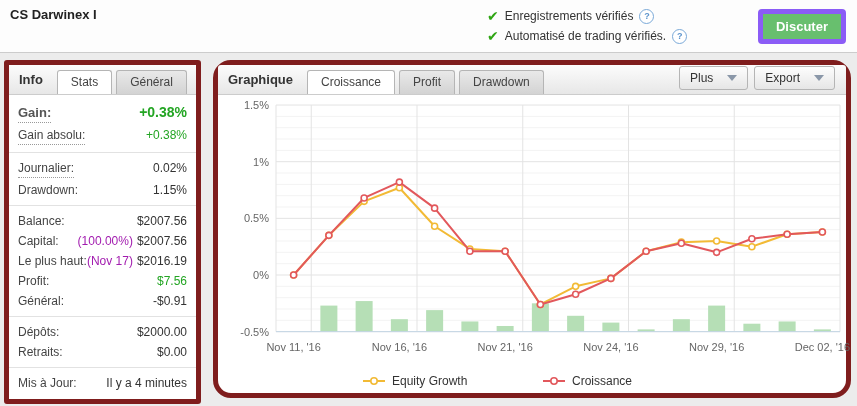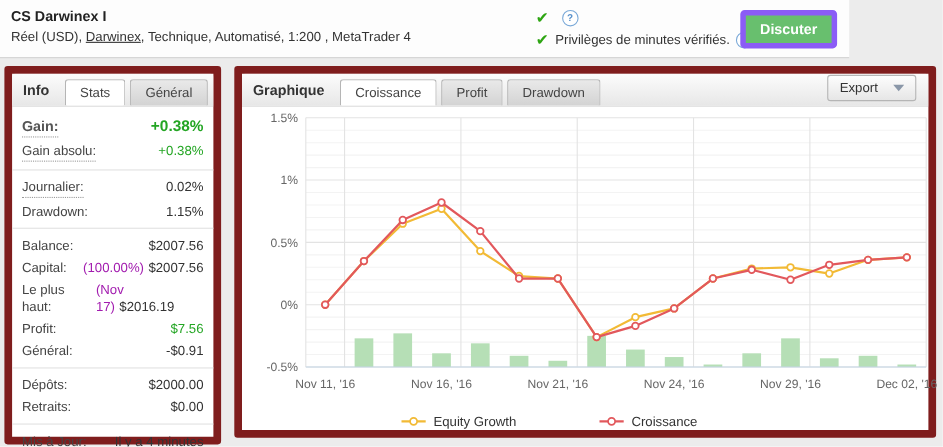--- a/index.html
+++ b/index.html
@@ -3,36 +3,36 @@
 <meta charset="utf-8">
 <style>
   html,body{margin:0;padding:0;}
   body{
     width:857px;height:406px;position:relative;overflow:hidden;
     background:#ececec;
     font-family:"Liberation Sans","DejaVu Sans",sans-serif;
     color:#333;font-size:12px;
   }
   
-  .topbar{position:absolute;left:0;top:0;width:772px;height:52px;background:#fdfdfd;border-bottom:1px solid #ccc;}
+  .topbar{position:absolute;left:0;top:0;width:857px;height:52px;background:#fdfdfd;border-bottom:1px solid #ccc;}
   .acct-title{position:absolute;left:10px;top:7px;font-size:13px;font-weight:bold;color:#222;}
   .acct-sub{position:absolute;left:10px;top:26px;font-size:12px;color:#333;}
   .acct-sub a{color:#333;text-decoration:underline;cursor:pointer;}
   .verify-block{position:absolute;left:487px;top:6px;}
   .vrow{display:flex;align-items:center;height:20px;}
   .vcheck{color:#2ea513;font-size:14px;margin-right:6px;line-height:14px;}
   .vlabel{font-size:12px;color:#333;}
   .vhelp{display:inline-flex;align-items:center;justify-content:center;width:13px;height:13px;margin-left:6px;
          border:1px solid #7aa9d8;border-radius:50%;color:#5b93cc;font-size:9px;font-weight:bold;cursor:pointer;background:#fff;}
   .chat-btn{position:absolute;right:11px;top:9px;padding:5px 13px;background:#68bf6e;border:5px solid #8b5cf6;
             border-radius:4px;color:#fff;font-weight:bold;font-size:13px;cursor:pointer;font-family:inherit;}
   
-  .panel{position:absolute;background:#fff;border:7px solid #7f1d1d;border-radius:3px;box-sizing:border-box;}
+  .panel{position:absolute;background:#fff;border:5px solid #7f1d1d;border-radius:3px;box-sizing:border-box;}
   .sidebar{left:4px;top:60px;width:197px;height:344px;}
-  .chartpanel{left:213px;top:60px;width:638px;height:338px;}
+  .chartpanel{left:213px;top:60px;width:638px;height:338px;border-radius:18px;}
   .phead{height:30px;background:linear-gradient(#fcfcfc,#e7e7e7);border-bottom:1px solid #ccc;
          display:flex;align-items:flex-end;padding:0 8px;border-radius:3px 3px 0 0;box-sizing:border-box;}
   .ptitle{font-size:13px;font-weight:bold;color:#333;margin:0 14px 7px 2px;}
   .ptab{font-size:12px;color:#444;padding:4px 13px 5px 13px;border:1px solid #b5b5b5;border-bottom:none;
         border-radius:3px 3px 0 0;margin-right:4px;cursor:pointer;}
   .ptab.white{background:#fff;}
   .ptab.gray{background:linear-gradient(#e9e9e9,#d3d3d3);}
   .spacer{flex:1;}
   .menu-btn{display:inline-flex;align-items:center;margin:0 3px 4px 3px;padding:4px 10px;font-size:12px;color:#333;
             background:linear-gradient(#fdfdfd,#e6e6e6);border:1px solid #b5b5b5;border-radius:3px;cursor:pointer;font-family:inherit;}
@@ -51,29 +51,29 @@
   .sep{border-top:1px solid #e2e2e2;margin:5px 0;}
   
   #chart{display:block;}
   svg text{font-family:"Liberation Sans","DejaVu Sans",sans-serif;}
 </style>
 </head>
 <body>
 
 <div class="topbar">
   <div class="acct-title">CS Darwinex I</div>
-  <div class="acct-sub"><span>Réel (USD), </span><a>Darwinex</a><span>, Technique, Automatisé, 1:200 , MetaTrader 4</span></div>
   <div class="verify-block" id="verify-list">
       <div class="vrow">
         <span class="vcheck">✔</span>
+        <span class="vlabel">Enregistrements vérifiés</span>
         <span class="vhelp">?</span>
       </div>
       <div class="vrow">
         <span class="vcheck">✔</span>
-        <span class="vlabel">Privilèges de minutes vérifiés.</span>
+        <span class="vlabel">Automatisé de trading vérifiés.</span>
         <span class="vhelp">?</span>
       </div>
     </div>
   <button class="chat-btn">Discuter</button>
 </div>
 
 <div class="panel sidebar">
   <div class="phead">
     <span class="ptitle">Info</span>
     <span class="ptab white">Stats</span>
@@ -137,20 +137,24 @@
 
 <div class="panel chartpanel">
   <div class="phead">
     <span class="ptitle">Graphique</span>
     <span id="chart-tabs" style="display:flex;">
         <span class="ptab white">Croissance</span>
         <span class="ptab gray">Profit</span>
         <span class="ptab gray">Drawdown</span>
       </span>
     <span class="spacer"></span>
+    <button class="menu-btn">
+      <span class="lbl">Plus</span>
+      <span class="caret"></span>
+    </button>
     <button class="menu-btn">
       <span class="lbl">Export</span>
       <span class="caret"></span>
     </button>
   </div>
   <svg id="chart" width="636" height="307">
       <line x1="58" x2="622" y1="236.65" y2="236.65" stroke="#e3e3e3" stroke-width="1"></line>
       <line x1="58" x2="622" y1="225.32" y2="225.32" stroke="#f3f3f3" stroke-width="1"></line>
       <line x1="58" x2="622" y1="213.99" y2="213.99" stroke="#f3f3f3" stroke-width="1"></line>
       <line x1="58" x2="622" y1="202.66" y2="202.66" stroke="#f3f3f3" stroke-width="1"></line>

